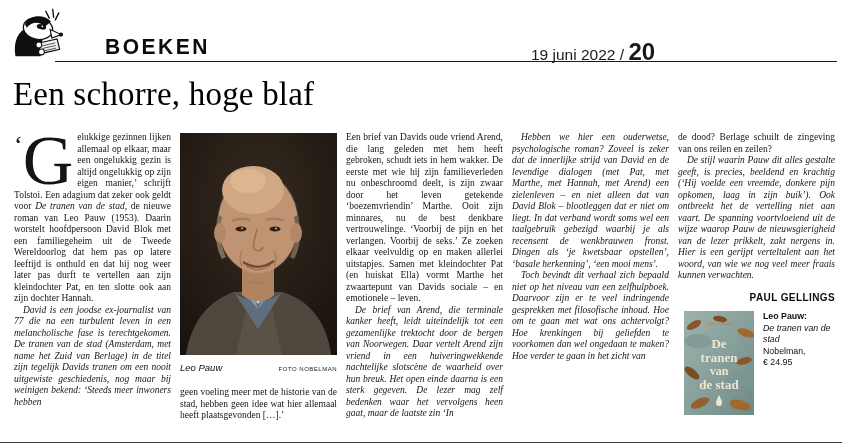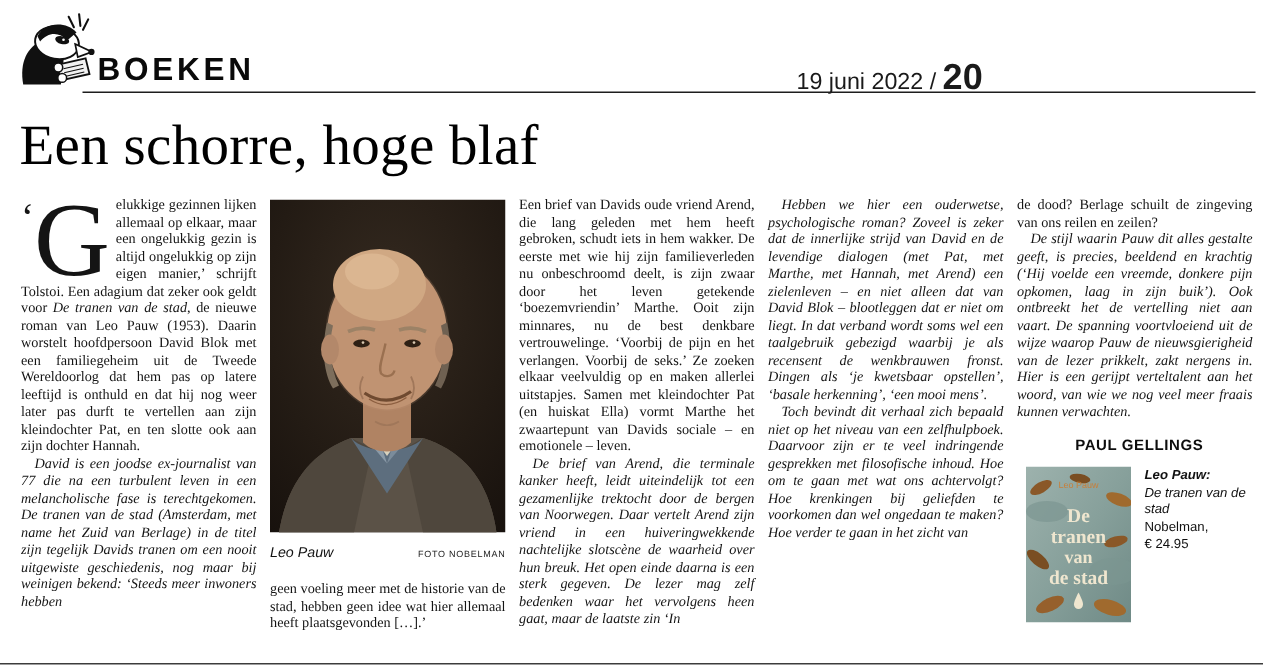--- a/index.html
+++ b/index.html
@@ -2,35 +2,35 @@
 <html><head>
 <meta charset="utf-8">
 <style>
   html,body { margin:0; padding:0; background:#e8e8e8; }
   .page {
     position:relative; width:842px; height:448px; background:#ffffff;
     margin:0 auto; overflow:hidden;
     font-family:"Liberation Serif", serif; color:#111;
   }
   
-  .logo { position:absolute; left:12px; top:4px; display:flex; align-items:flex-end; }
+  .logo { position:absolute; left:12px; top:4px; display:flex; align-items:flex-end;gap:40px; }
   .logo-text {
     font-family:"Liberation Sans", sans-serif; font-weight:bold; font-size:21px;
     letter-spacing:2.5px; color:#0a0a0a; margin-left:1px; padding-bottom:1px;
     transform:scaleY(1.02); text-transform:uppercase;
   }
   .dateline {
     position:absolute; left:531px; top:38px;
     font-family:"Liberation Sans", sans-serif; font-size:15.5px; color:#1a1a1a;
   }
   .dateline b { font-size:24px; }
   .header-rule { position:absolute; left:55px; width:782px; top:61px; border-top:1.4px solid #1d1d1d; }
   .headline {
     position:absolute; left:13px; top:78px; margin:0;
-    font-family:"Liberation Serif", serif; font-weight:normal; font-size:38px; line-height:1;
+    font-family:"Liberation Serif", serif; font-weight:normal; font-size:33px; line-height:1;
     color:#000; letter-spacing:0.2px;
   }
   
   .cols {
     position:absolute; left:14px; top:132px; width:823px; height:313px;
     display:flex; gap:9px; overflow:hidden;
   }
   .col {
     flex:0 0 157px; width:157px; text-align:justify;
     font-size:9.5px; line-height:11.5px; color:#141414;
@@ -44,28 +44,28 @@
   .photo-fig { margin:1px 0 0 0; }
   .photo-cap {
     display:flex; justify-content:space-between; align-items:baseline;
     margin:3px 0 12px 0; font-family:"Liberation Sans", sans-serif;
   }
   .cap-name { font-style:italic; font-size:9.5px; color:#111; }
   .cap-credit { font-size:6px; letter-spacing:0.5px; color:#222; }
   
   .byline {
     margin:10px 0 0 6px; font-family:"Liberation Sans", sans-serif;
-    font-weight:bold; font-size:10px; letter-spacing:0.4px; color:#0d0d0d; text-align:center;
+    font-weight:bold; font-size:10px; letter-spacing:0.4px; color:#0d0d0d; text-align:right;
   }
   .book-row { display:flex; gap:9px; margin:8px 0 0 6px; text-align:left; }
   .book-info {
     font-family:"Liberation Sans", sans-serif; font-size:8.8px; line-height:11.5px;
     color:#111; width:72px;
   }
-  .book-info .bi-author { font-weight:bold;font-style:italic; }
+  .book-info .bi-author { font-weight:bold; }
   .book-info .bi-title { font-style:italic; }
   .bottom-rule { position:absolute; left:0; width:842px; top:442px; border-top:1.5px solid #3c3c3c; }
 </style>
 </head>
 <body>
 
 <div class="page">
 
   <div class="logo">
     <svg width="52" height="56" viewBox="0 0 60 58">

